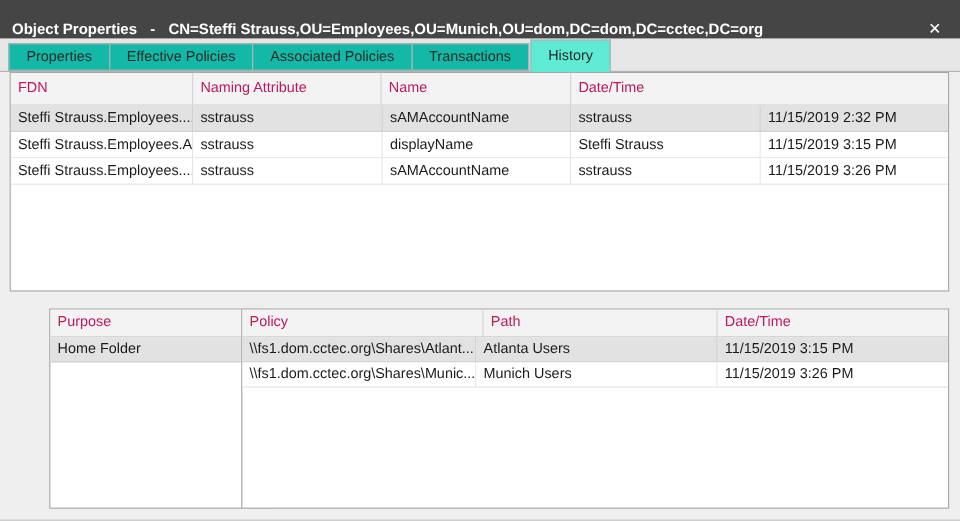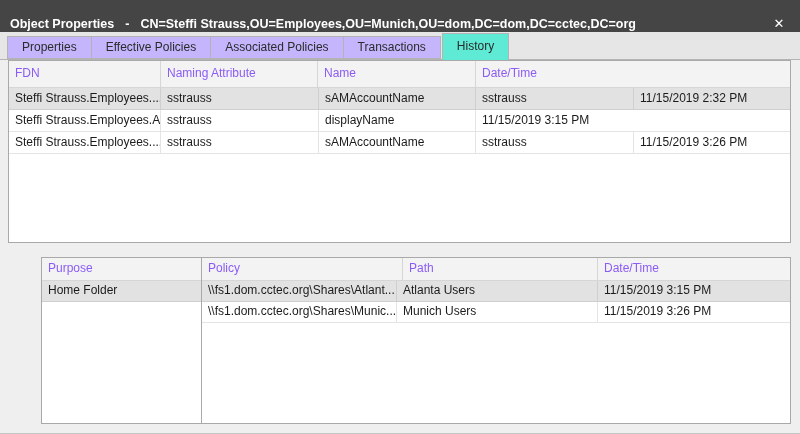--- a/index.html
+++ b/index.html
@@ -30,34 +30,34 @@
 
   
   .tabstrip{
     position:absolute;top:32px;left:0;right:0;height:28px;
     background:#e6e6e6;border-bottom:1px solid #b3b3b3;
     box-sizing:border-box;display:flex;align-items:flex-end;
     padding-left:7px;
   }
   .tab{
     height:23px;line-height:21px;padding:0 14px;
-    background:#c4b5fd;border:1px solid #b3b3b3;margin-right:-1px;
+    background:#14b8a6;border:1px solid #b3b3b3;margin-right:-1px;
     box-sizing:border-box;color:#2b2b2b;white-space:nowrap;position:relative;z-index:1;
   }
   .tab.active{
     height:27px;line-height:25px;background:#5eead4;
     border-bottom:none;margin-bottom:-1px;z-index:3;margin-left:2px;
   }
 
   
   .lv{position:absolute;background:#ffffff;border:1px solid #a9a9a9;box-sizing:border-box;overflow:hidden;}
   .lv-head{display:flex;background:#f3f3f3;border-bottom:1px solid #d6d6d6;}
   .hcell{
     box-sizing:border-box;height:26px;line-height:25px;padding-left:6px;
-    border-right:1px solid #d6d6d6;white-space:nowrap;overflow:hidden;color:#8b5cf6;
+    border-right:1px solid #d6d6d6;white-space:nowrap;overflow:hidden;color:#be185d;
   }
   .hcell:last-child{border-right:none;}
   .lv.sm .hcell{height:22px;line-height:21px;}
   .lrow{display:flex;}
   .cell{
     box-sizing:border-box;height:22px;line-height:20px;padding-left:6px;
     border-right:1px solid #e4e4e4;border-bottom:1px solid #e4e4e4;
     white-space:nowrap;overflow:hidden;background:#ffffff;
   }
   .cell:last-child{border-right:none;}
@@ -113,20 +113,21 @@
       <div class="cell c-fdn">Steffi Strauss.Employees....</div>
       <div class="cell c-sam">sstrauss</div>
       <div class="cell c-naming">sAMAccountName</div>
       <div class="cell c-name">sstrauss</div>
       <div class="cell c-date">11/15/2019 2:32 PM</div>
     </div>
     <div class="lrow">
       <div class="cell c-fdn">Steffi Strauss.Employees.A...</div>
       <div class="cell c-sam">sstrauss</div>
       <div class="cell c-naming">displayName</div>
+      <div class="cell c-name">Steffi Strauss</div>
       <div class="cell c-date">11/15/2019 3:15 PM</div>
     </div>
     <div class="lrow">
       <div class="cell c-fdn">Steffi Strauss.Employees....</div>
       <div class="cell c-sam">sstrauss</div>
       <div class="cell c-naming">sAMAccountName</div>
       <div class="cell c-name">sstrauss</div>
       <div class="cell c-date">11/15/2019 3:26 PM</div>
     </div>
   </div>

